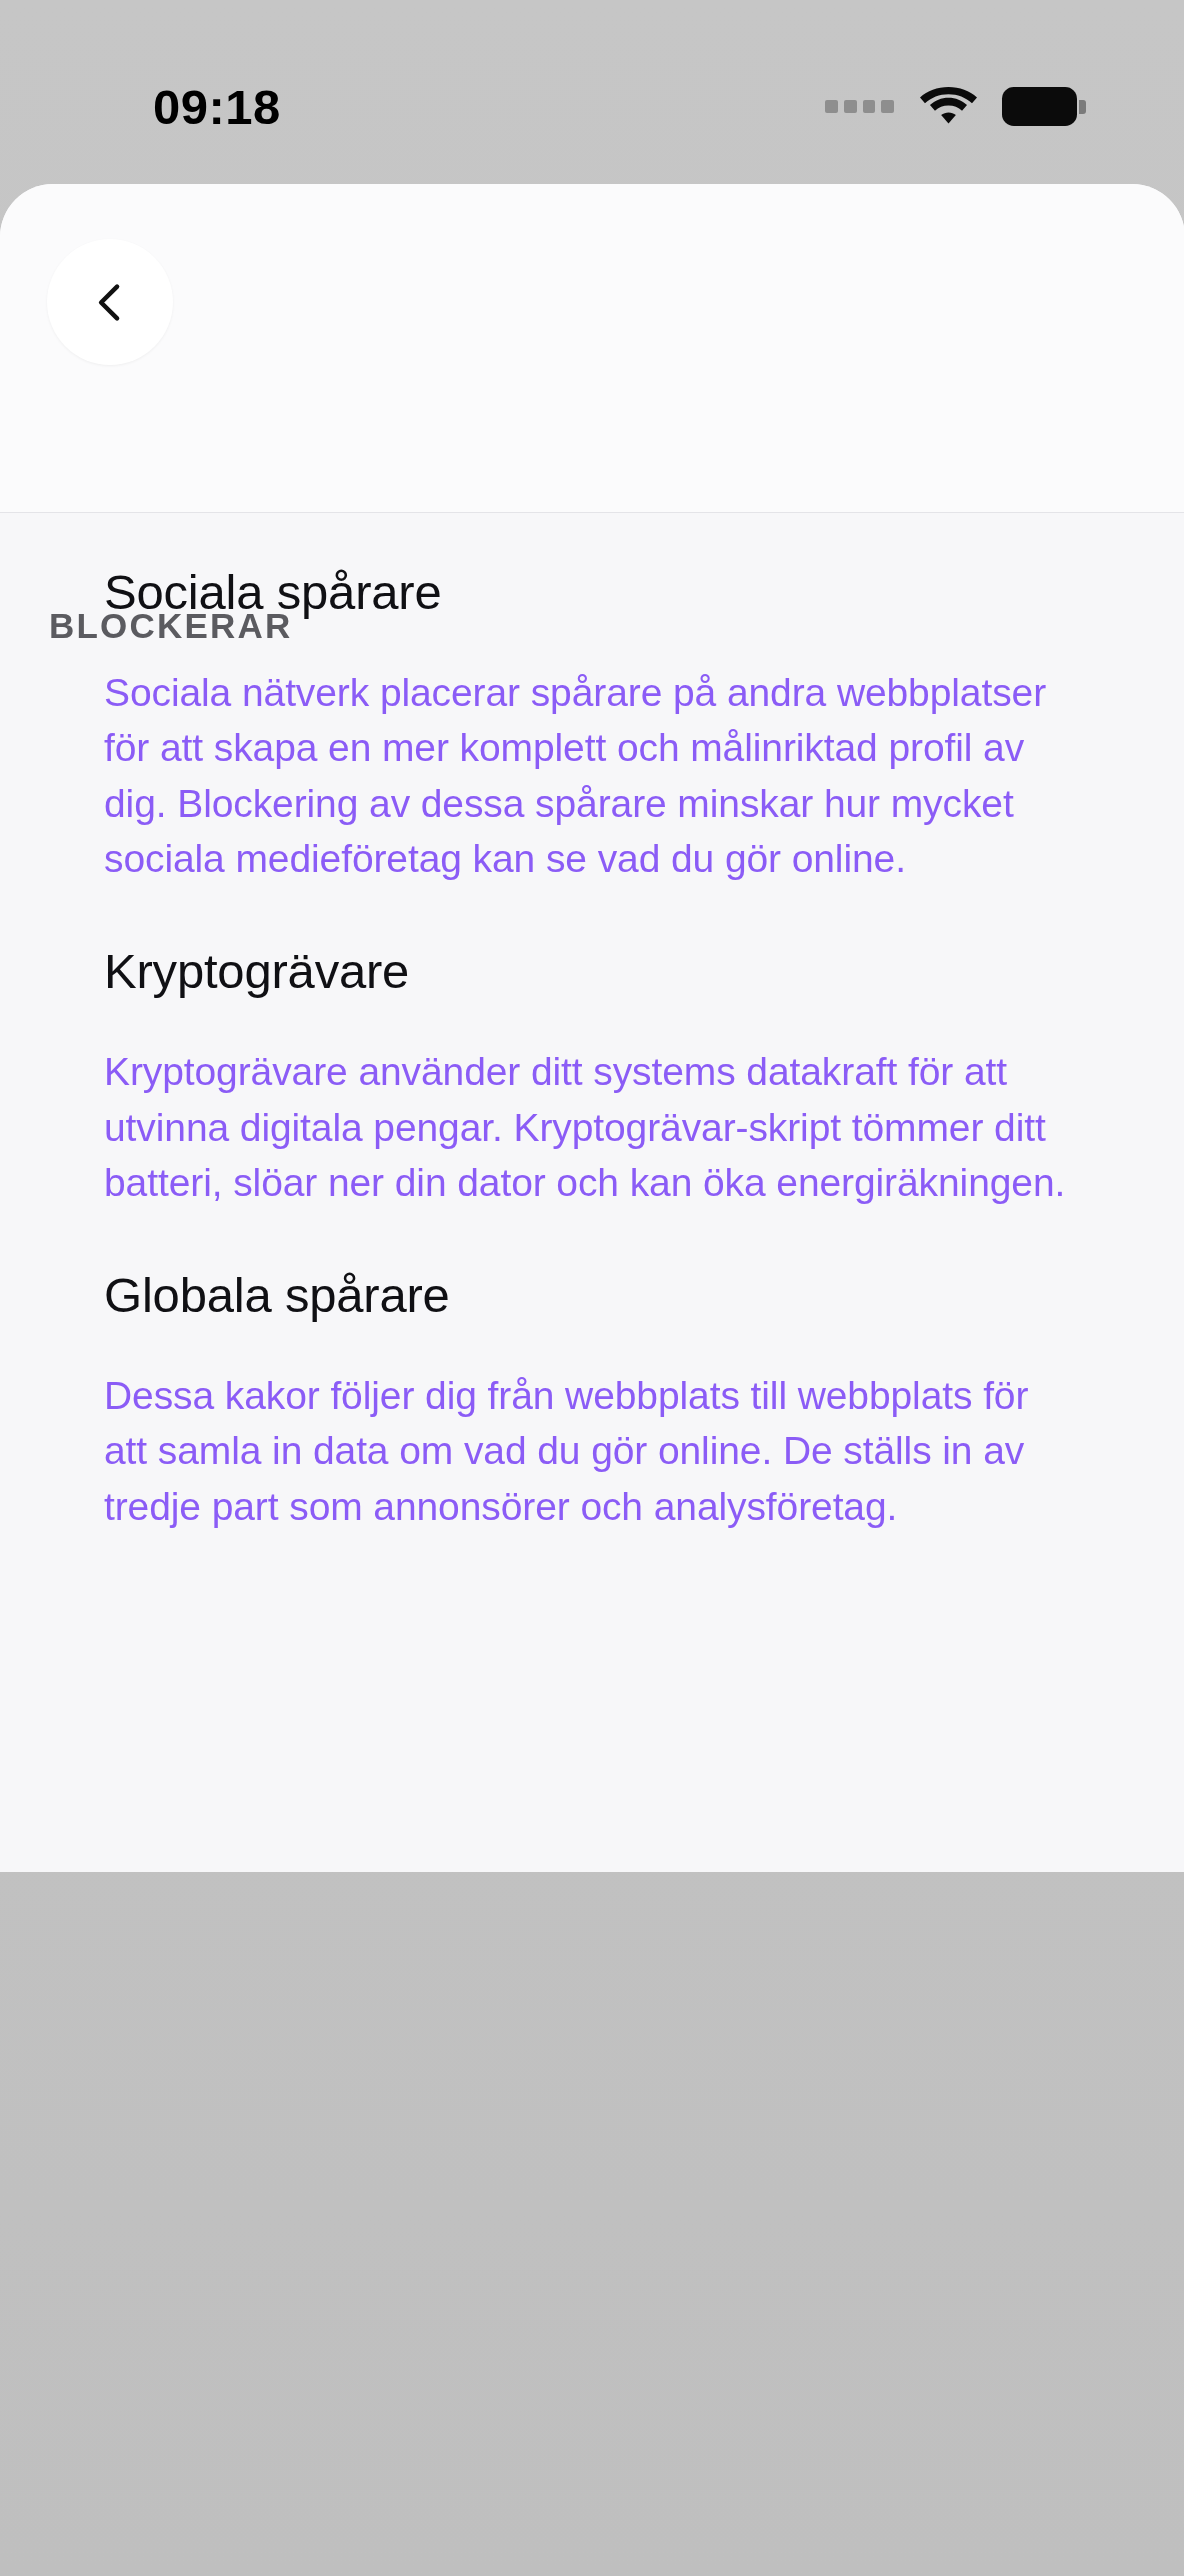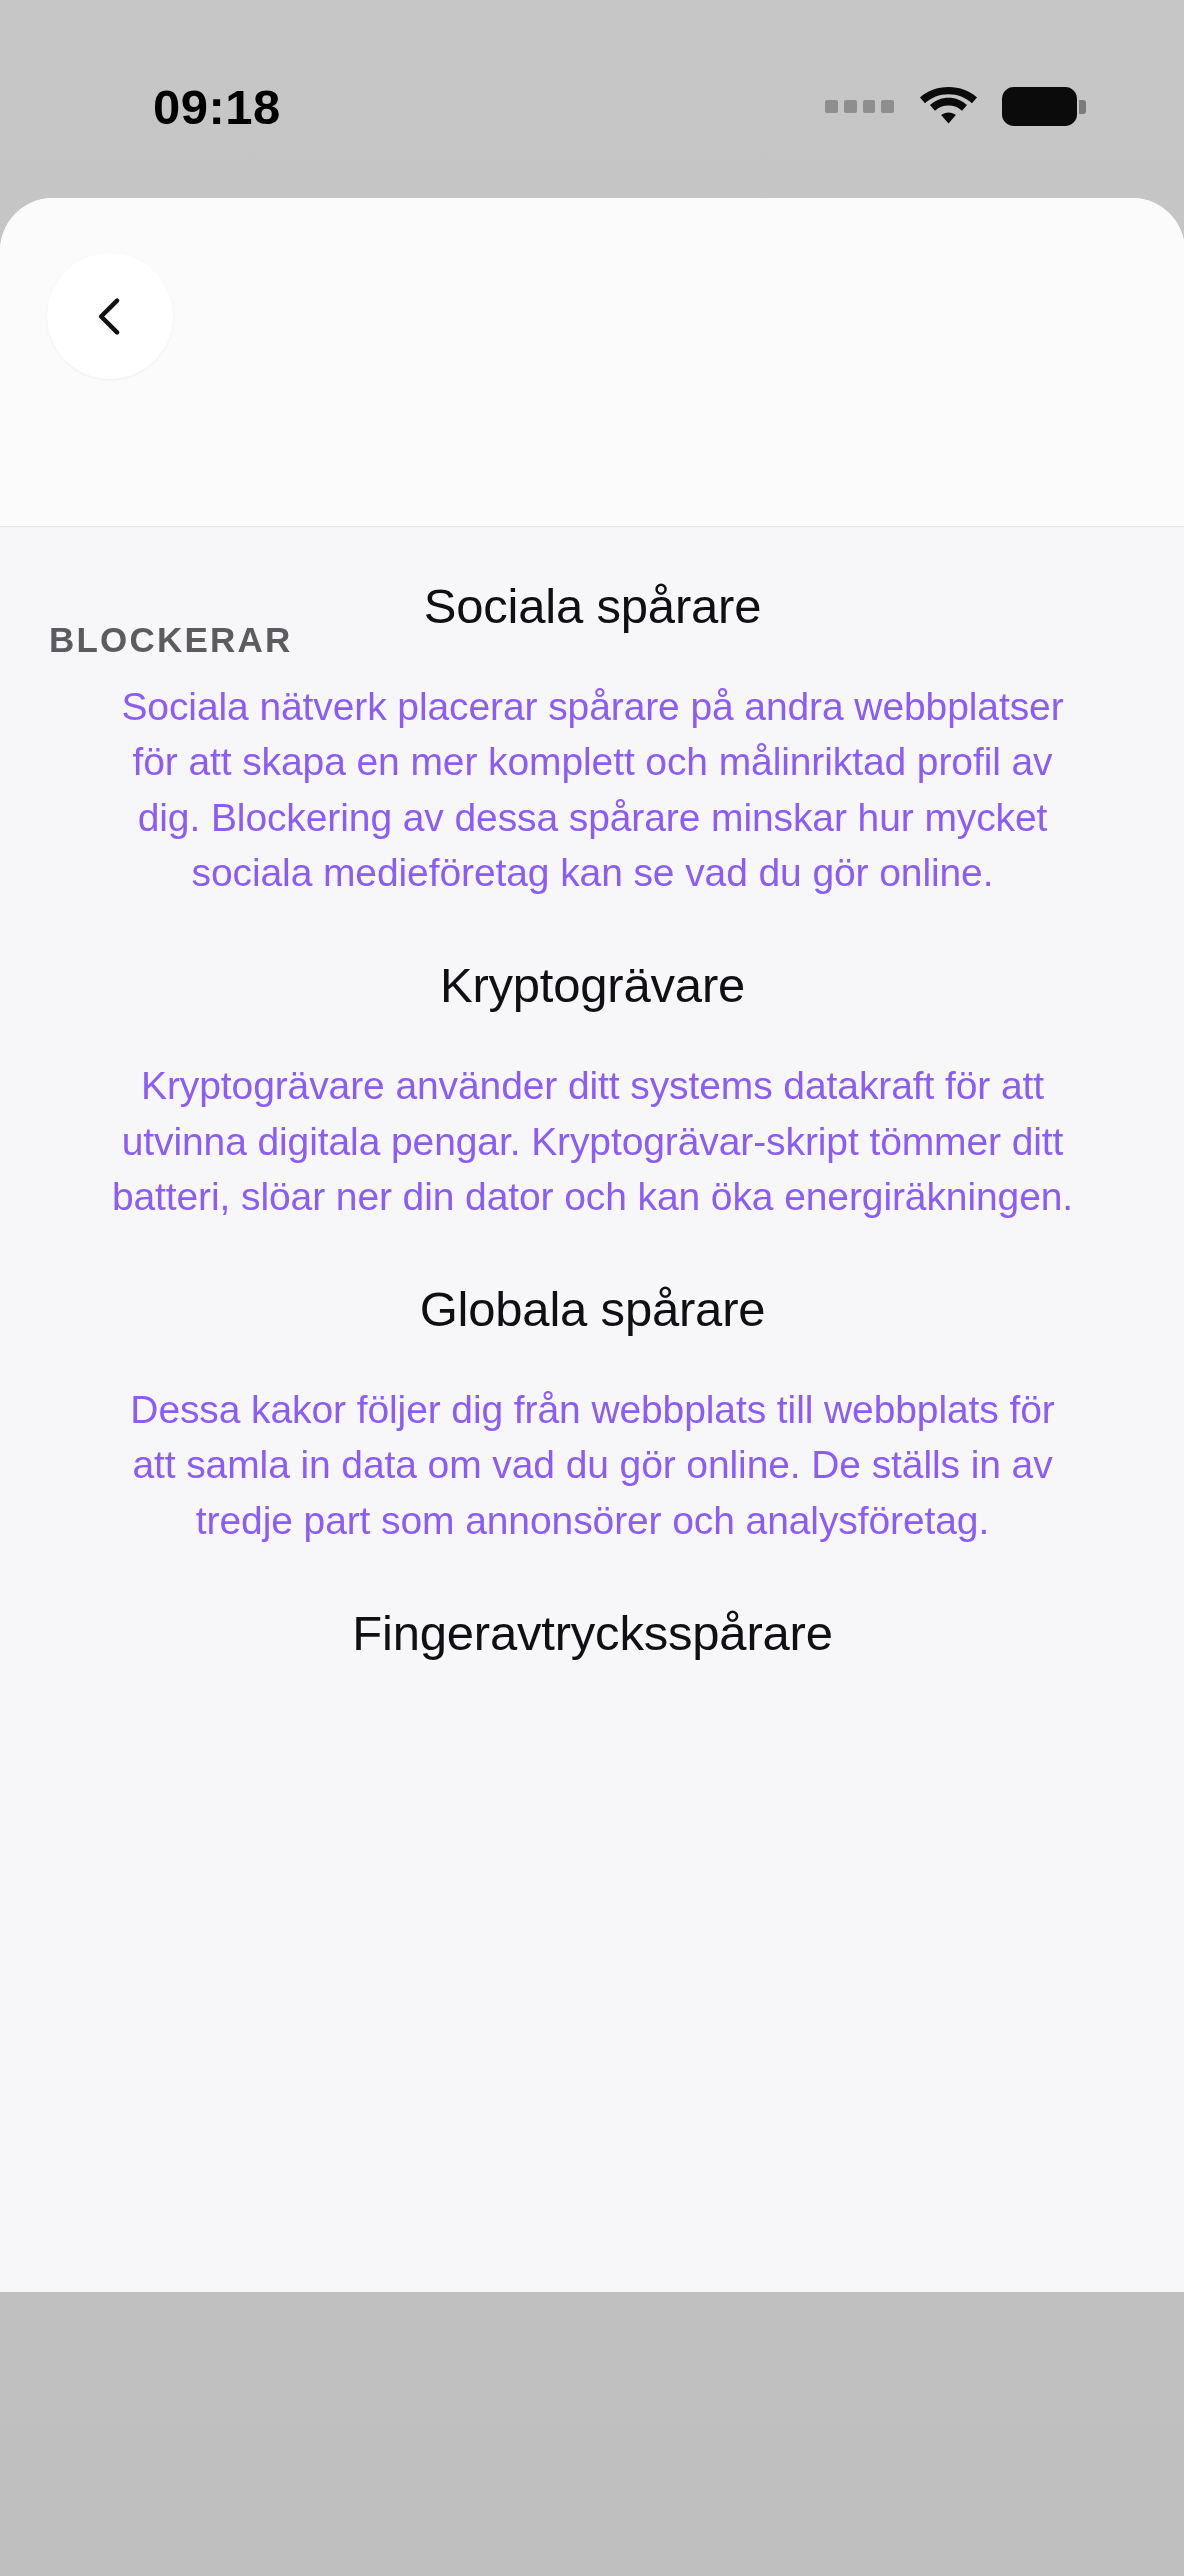--- a/index.html
+++ b/index.html
@@ -69,29 +69,28 @@
     top: 12.8px;
     width: 6.9px;
     height: 14.7px;
     background: #7b7b7b;
     border-radius: 0 2.9px 2.9px 0;
   }
 
   
   .sheet {
     position: absolute;
-    top: 198px;
+    top: 184px;
     left: 0;
     width: 1185px;
-    height: 2094px;
+    height: 1688px;
     background: #f7f7f9;
     border-top-left-radius: 53px;
     border-top-right-radius: 53px;
     overflow: hidden;
-    text-align: center;
   }
   .sheet-header {
     position: relative;
     height: 329px;
     background: #fbfbfc;
     border-bottom: 1px solid #e4e4e8;
   }
   .back-button {
     position: absolute;
     top: 55px;
@@ -184,19 +183,18 @@
         <h2>Kryptogrävare</h2>
         <p>Kryptogrävare använder ditt systems datakraft för att utvinna digitala pengar. Kryptogrävar-skript tömmer ditt batteri, slöar ner din dator och kan öka energiräkningen.</p>
       </div>
 
       <div class="block">
         <h2>Globala spårare</h2>
         <p>Dessa kakor följer dig från webbplats till webbplats för att samla in data om vad du gör online. De ställs in av tredje part som annonsörer och analysföretag.</p>
       </div>
 
       <div class="block">
-        <h2>Fingeravtrycksspårare</h2>
       </div>
 
     </div>
   </div>
 </div>
 
 
 </body></html>

